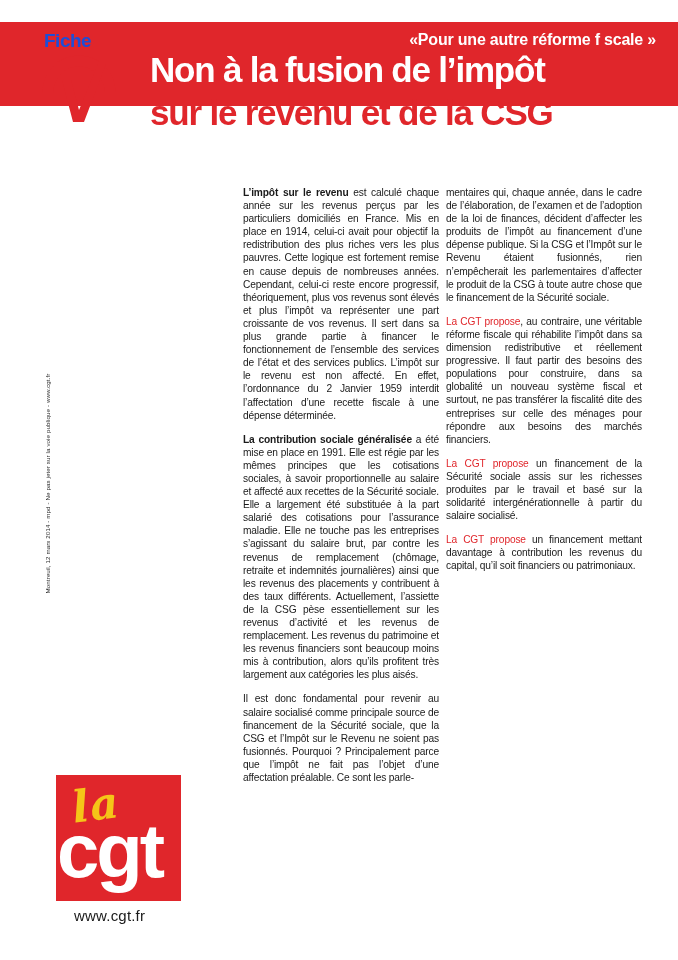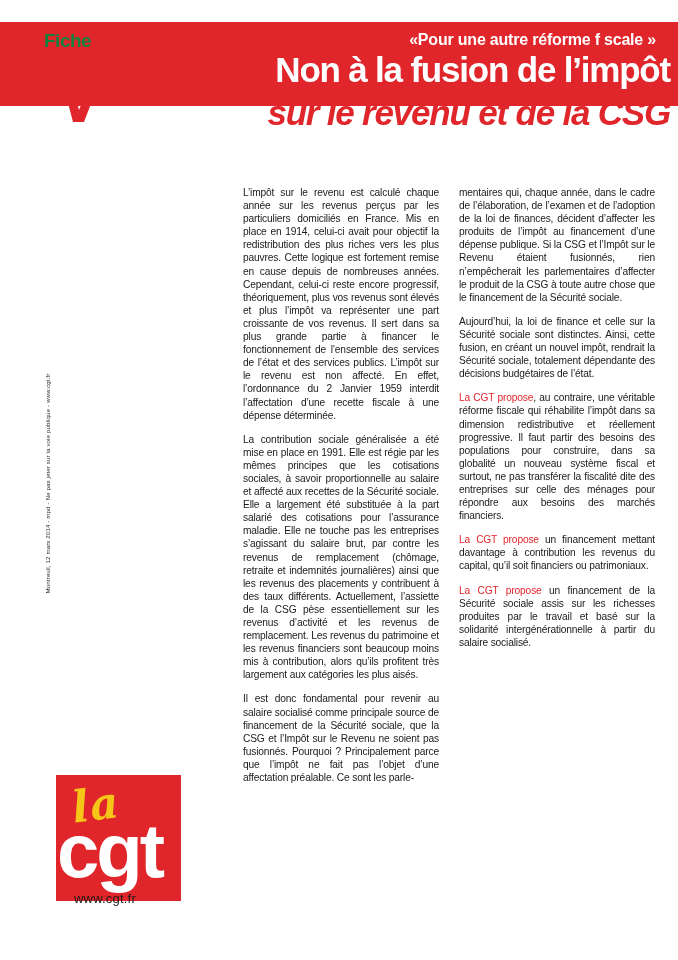--- a/index.html
+++ b/index.html
@@ -13,73 +13,73 @@
   }
   .page{position:relative;width:678px;height:960px;overflow:hidden;}
 
   
   .header-band{
     position:absolute;left:0;top:22px;width:678px;height:84px;
     background:#e0262b;
   }
   .fiche-label{
     position:absolute;left:44px;top:30px;
-    color:#15803d;font-weight:bold;font-size:19px;
+    color:#1d4ed8;font-weight:bold;font-size:19px;
     letter-spacing:-0.5px;
     z-index:6;
   }
   .fiche-mark{
     position:absolute;left:42px;top:52px;width:74px;height:72px;z-index:5;
   }
   .kicker{
     position:absolute;right:22px;top:31px;
     color:#ffffff;font-size:16px;font-weight:bold;
     letter-spacing:-0.2px;z-index:6;
   }
   .headline{
     position:absolute;left:150px;top:48px;width:520px;
-    text-align:right;z-index:6;
+    text-align:left;z-index:6;
     font-weight:bold;font-size:35px;line-height:43px;
     letter-spacing:-1.2px;
   }
   .headline .l1{display:block;color:#ffffff;}
-  .headline .l2{display:block;color:#e0262b;font-style:italic;}
+  .headline .l2{display:block;color:#e0262b;}
 
   
   .side-credits{
     position:absolute;left:-118px;top:480px;width:330px;
     transform:rotate(-90deg);
     transform-origin:center center;
     font-size:6.2px;color:#2b2b2b;
     letter-spacing:0.1px;white-space:nowrap;
     text-align:center;
   }
 
   
   .columns{
     position:absolute;left:243px;top:186px;
     width:412px;height:720px;
   }
   .col{
     position:absolute;top:0;width:196px;
   }
   .col-left{left:0;}
-  .col-right{left:216px;}
+  .col-right{left:203px;}
 
   .col p{
     margin:0 0 11px 0;
     font-size:10.2px;
     line-height:13.1px;
     text-align:justify;
     text-justify:inter-word;
     letter-spacing:-0.15px;
     color:#1a1a1a;
   }
   .col p:last-child{margin-bottom:0;}
-  .lead{font-weight:normal;}
+  .lead{font-weight:bold;}
   .cgt-prop{font-weight:normal;color:#e0262b;}
 
   
   .logo-wrap{
     position:absolute;left:56px;top:775px;width:142px;height:160px;
   }
   .logo-sq{
     position:absolute;left:0;top:0;width:125px;height:126px;
     background:#e0262b;
   }
@@ -90,22 +90,22 @@
     font-size:44px;color:#f5c518;
     letter-spacing:1px;
     transform:rotate(-7deg);
   }
   .logo-cgt{
     position:absolute;left:-6px;top:38px;
     font-weight:bold;font-size:76px;line-height:76px;
     color:#ffffff;letter-spacing:-3px;margin-left:7px;
   }
   .logo-url{
-    position:absolute;left:18px;top:116px;
-    font-size:13px;color:#1a1a1a;letter-spacing:0.2px;
+    position:absolute;left:18px;top:132px;
+    font-size:15px;color:#1a1a1a;letter-spacing:0.2px;
   }
 </style>
 </head>
 <body>
 
 <div class="page">
 
   <div class="header-band"></div>
 
   <div class="fiche-label">Fiche</div>
@@ -138,30 +138,27 @@
       <p>
         <span>Il est donc fondamental pour revenir au salaire socialisé comme principale source de financement de la Sécurité sociale, que la CSG et l’Impôt sur le Revenu ne soient pas fusionnés. Pourquoi ? Principalement parce que l’impôt ne fait pas l’objet d’une affectation préalable. Ce sont les parle-</span>
       </p>
     </div>
 
     <div class="col col-right">
       <p>
         <span>mentaires qui, chaque année, dans le cadre de l’élaboration, de l’examen et de l’adoption de la loi de finances, décident d’affecter les produits de l’impôt au financement d’une dépense publique. Si la CSG et l’Impôt sur le Revenu étaient fusionnés, rien n’empêcherait les parlementaires d’affecter le produit de la CSG à toute autre chose que le financement de la Sécurité sociale.</span>
       </p>
       <p>
-        <span>Aujourd’hui, la loi de finance et celle sur la Sécurité sociale sont distinctes. Ainsi, cette fusion, en créant un nouvel impôt, rendrait la Sécurité sociale, totalement dépendante des décisions budgétaires de l’état.</span>
-      </p>
-      <p>
         <span class="cgt-prop">La CGT propose</span><span>, au contraire, une véritable réforme fiscale qui réhabilite l’impôt dans sa dimension redistributive et réellement progressive. Il faut partir des besoins des populations pour construire, dans sa globalité un nouveau système fiscal et surtout, ne pas transférer la fiscalité dite des entreprises sur celle des ménages pour répondre aux besoins des marchés financiers.</span>
       </p>
       <p>
-        <span class="cgt-prop">La CGT propose</span><span> un financement mettant davantage à contribution les revenus du capital, qu’il soit financiers ou patrimoniaux.</span>
+        <span class="cgt-prop">La CGT propose</span><span> un financement de la Sécurité sociale assis sur les richesses produites par le travail et basé sur la solidarité intergénérationnelle à partir du salaire socialisé.</span>
       </p>
       <p>
-        <span class="cgt-prop">La CGT propose</span><span> un financement de la Sécurité sociale assis sur les richesses produites par le travail et basé sur la solidarité intergénérationnelle à partir du salaire socialisé.</span>
+        <span class="cgt-prop">La CGT propose</span><span> un financement mettant davantage à contribution les revenus du capital, qu’il soit financiers ou patrimoniaux.</span>
       </p>
     </div>
   </div>
 
   <div class="logo-wrap">
     <div class="logo-sq"></div>
     <div class="logo-la">la</div>
     <div class="logo-cgt">cgt</div>
     <div class="logo-url">www.cgt.fr</div>
   </div>

